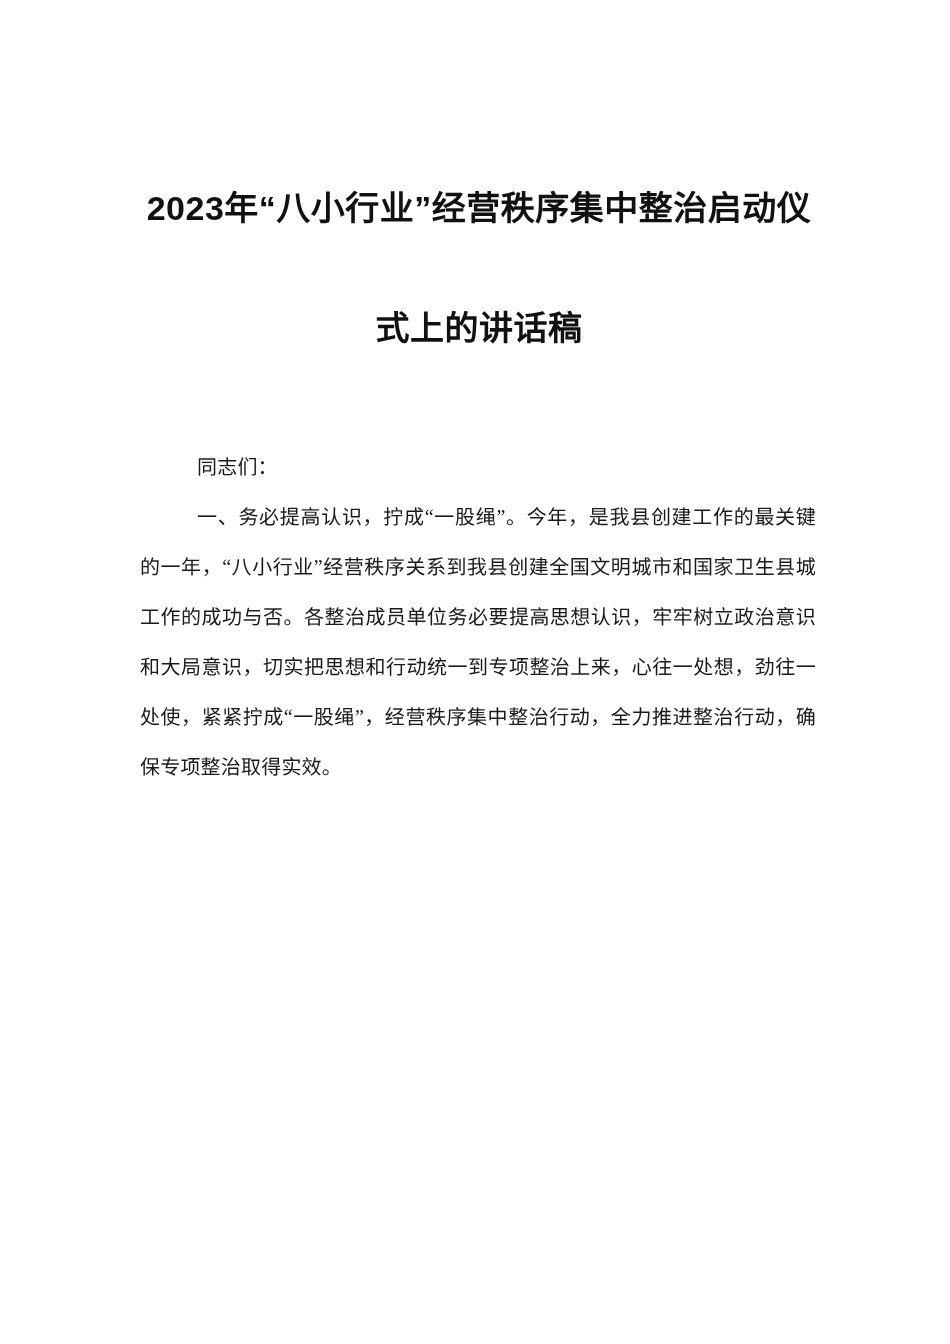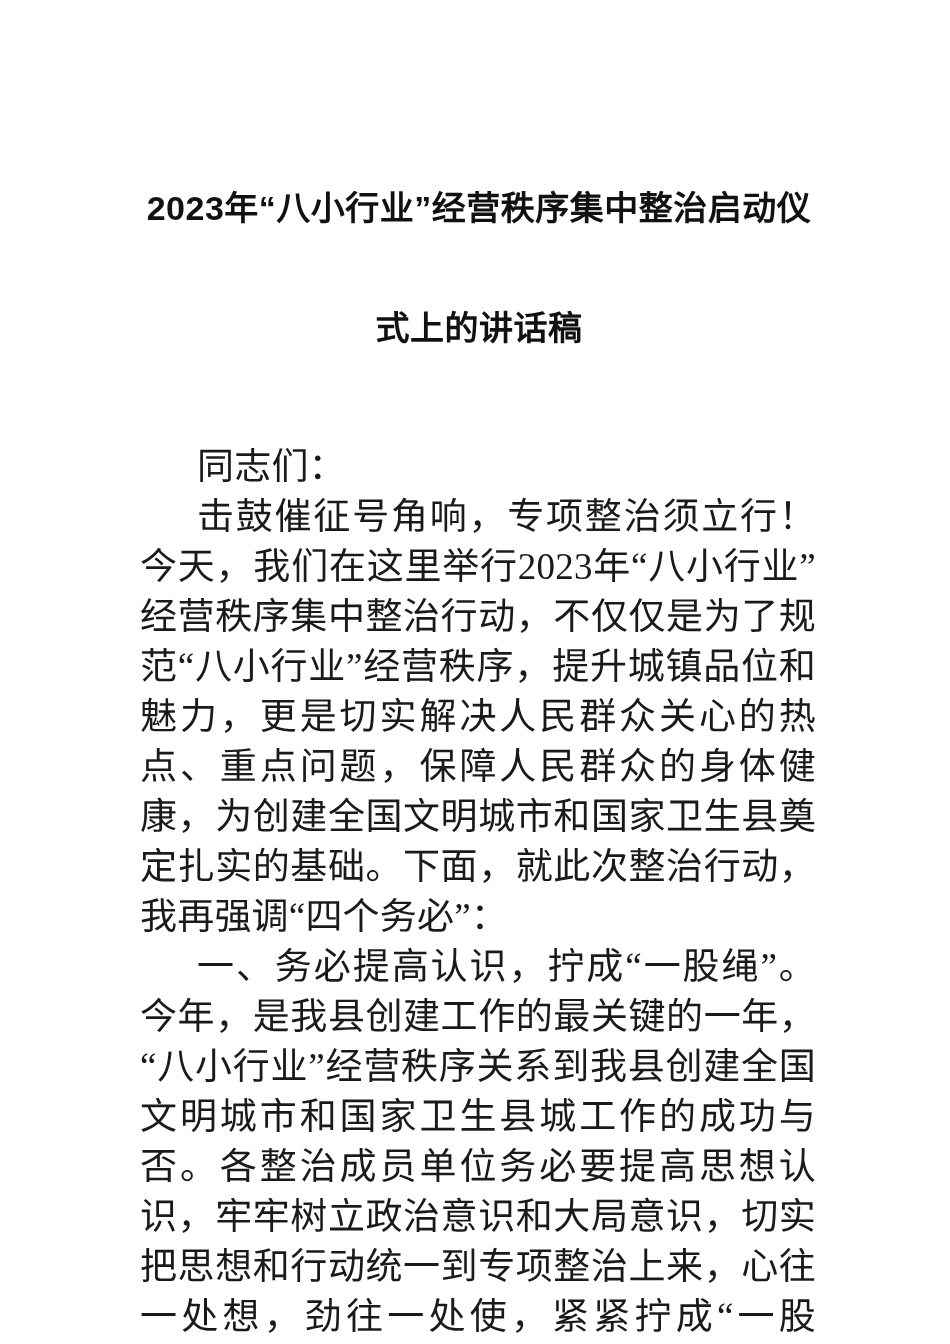--- a/index.html
+++ b/index.html
@@ -46,21 +46,21 @@
     word-break: break-all;
   }
 
   
   .body-block {
     padding-left: 140px;
     padding-right: 134px;
     padding-top: 54px;
   }
   .para {
-    font-size: 37px;
+    font-size: 20px;
     line-height: 50px;
     text-align: justify;
     text-align-last: left;
     text-justify: inter-ideograph;
     margin: 0;
     color: #1a1a1a;
     letter-spacing: 0.2px;
     word-break: break-all;
     font-family: "Liberation Serif", "DejaVu Serif", serif;
   }
@@ -74,19 +74,18 @@
 <div class="page">
 
   <div class="title-block">
     <h1 class="doc-title">2023年“八小行业”经营秩序集中整治启动仪式上的讲话稿</h1>
   </div>
 
   <div class="body-block">
 
     <p class="para indent">同志们：</p>
 
-    <p class="para indent">击鼓催征号角响，专项整治须立行！今天，我们在这里举行2023年“八小行业”经营秩序集中整治行动，不仅仅是为了规范“八小行业”经营秩序，提升城镇品位和魅力，更是切实解决人民群众关心的热点、重点问题，保障人民群众的身体健康，为创建全国文明城市和国家卫生县奠定扎实的基础。下面，就此次整治行动，我再强调“四个务必”：</p>
 
     <p class="para indent">一、务必提高认识，拧成“一股绳”。今年，是我县创建工作的最关键的一年，“八小行业”经营秩序关系到我县创建全国文明城市和国家卫生县城工作的成功与否。各整治成员单位务必要提高思想认识，牢牢树立政治意识和大局意识，切实把思想和行动统一到专项整治上来，心往一处想，劲往一处使，紧紧拧成“一股绳”，经营秩序集中整治行动，全力推进整治行动，确保专项整治取得实效。</p>
 
   </div>
 
 </div>
 
 </body></html>

